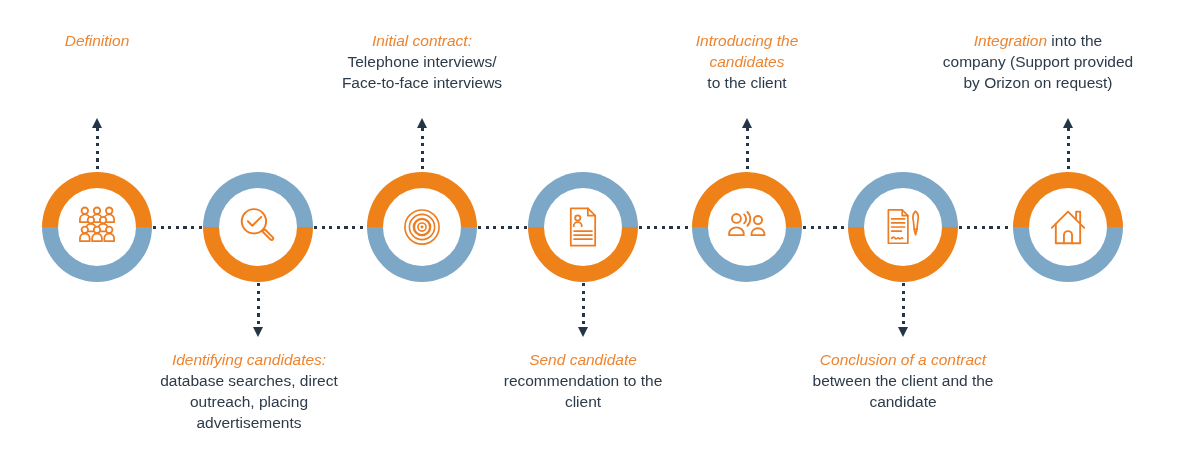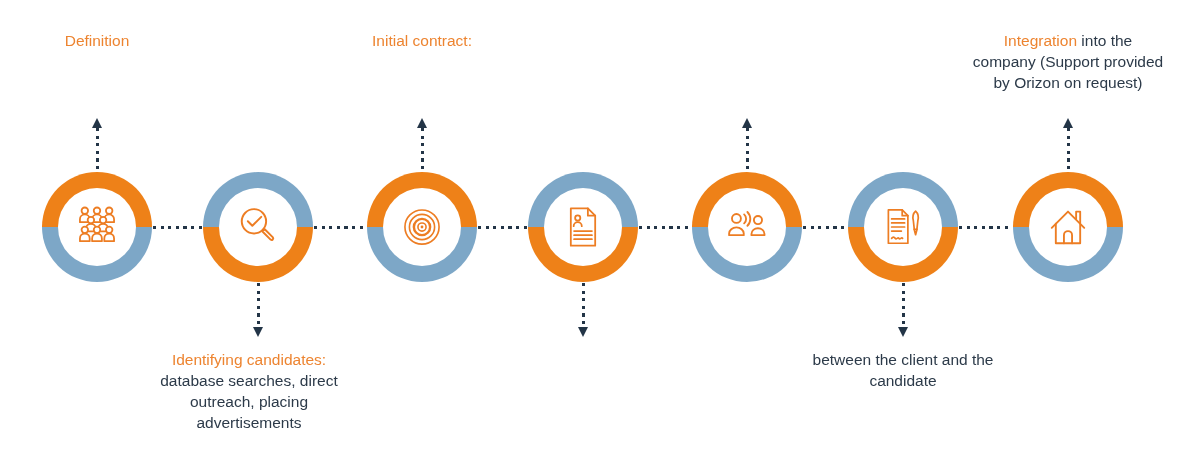--- a/index.html
+++ b/index.html
@@ -5,21 +5,21 @@
   html,body{margin:0;padding:0;background:#fff;}
   #canvas{
     position:relative;width:1198px;height:473px;overflow:hidden;background:#fff;
     font-family:"Liberation Sans", sans-serif;
   }
   .step-label{
     position:absolute;width:262px;text-align:center;
     font-size:15.5px;line-height:1.36;white-space:pre-line;
     color:var(--dark);
   }
-  .seg-orange{color:var(--orange-heading);}
+  .seg-orange{color:var(--orange-heading);font-style:italic;}
   .seg-dark{color:var(--dark);}
   .ring{
     position:absolute;width:110px;height:110px;border-radius:50%;
   }
   .inner{
     position:absolute;left:16px;top:16px;width:78px;height:78px;border-radius:50%;
     background:#fff;display:flex;align-items:center;justify-content:center;
   }
   .icon-wrap{width:52px;height:52px;color:var(--icon);display:block;}
   .icon-wrap svg{width:100%;height:100%;display:block;}
@@ -93,86 +93,94 @@
         <div class="icon-wrap">
           <svg viewBox="0 0 64 64" fill="none" stroke="currentColor" stroke-width="2.4" stroke-linecap="round" stroke-linejoin="round">
    <circle cx="27" cy="25" r="15"></circle>
    <path d="M19.5 25l5.5 5.5L36 19.5"></path>
    <path d="M37.5 37.5l2.8-2.8 10 10a2 2 0 0 1-2.8 2.8z"></path>
   </svg>
         </div>
       </div>
     </div>
     <div class="step-label" style="left: 291px; top: 30px;"><span class="seg-orange">Initial contract:
-</span></div>
+</span><span class="seg-dark">Telephone interviews/
+Face-to-face interviews</span></div>
     <div class="vline" style="left: 420.5px; top: 128px; height: 44px;"></div>
     <div class="arrowhead-up" style="left: 416.5px; top: 118px;"></div>
     <div class="ring" style="left: 367px; top: 172px; background: linear-gradient(rgb(238, 129, 24) 0px, rgb(238, 129, 24) 50%, rgb(125, 167, 199) 50%, rgb(125, 167, 199) 100%);">
       <div class="inner">
         <div class="icon-wrap">
           <svg viewBox="0 0 64 64" fill="none" stroke="currentColor" stroke-width="2">
    <circle cx="32" cy="32" r="21"></circle>
    <circle cx="32" cy="32" r="15.5"></circle>
    <circle cx="32" cy="32" r="10" stroke-width="3"></circle>
    <circle cx="32" cy="32" r="5"></circle>
    <circle cx="32" cy="32" r="1.7" fill="currentColor" stroke="none"></circle>
   </svg>
         </div>
       </div>
     </div>
+    <div class="step-label" style="left: 452px; top: 349px;"><span class="seg-orange">Send candidate
+</span><span class="seg-dark">recommendation to the
+client</span></div>
     <div class="vline" style="left: 581.5px; top: 283px; height: 44px;"></div>
     <div class="arrowhead-down" style="left: 577.5px; top: 327px;"></div>
     <div class="ring" style="left: 528px; top: 172px; background: linear-gradient(rgb(125, 167, 199) 0px, rgb(125, 167, 199) 50%, rgb(238, 129, 24) 50%, rgb(238, 129, 24) 100%);">
       <div class="inner">
         <div class="icon-wrap">
           <svg viewBox="0 0 64 64" fill="none" stroke="currentColor" stroke-width="2.2" stroke-linecap="round" stroke-linejoin="round">
    <path d="M17 9h21l9 9v37H17z"></path>
    <path d="M38 9v9h9"></path>
    <circle cx="25.5" cy="21" r="3.2"></circle>
    <path d="M20.5 31a5 5 0 0 1 10 0"></path>
    <path d="M21 37h22M21 42h22M21 47h22"></path>
   </svg>
         </div>
       </div>
     </div>
+    <div class="step-label" style="left: 616px; top: 30px;"><span class="seg-orange">Introducing the
+candidates
+</span><span class="seg-dark">to the client</span></div>
     <div class="vline" style="left: 745.5px; top: 128px; height: 44px;"></div>
     <div class="arrowhead-up" style="left: 741.5px; top: 118px;"></div>
     <div class="ring" style="left: 692px; top: 172px; background: linear-gradient(rgb(238, 129, 24) 0px, rgb(238, 129, 24) 50%, rgb(125, 167, 199) 50%, rgb(125, 167, 199) 100%);">
       <div class="inner">
         <div class="icon-wrap">
           <svg viewBox="0 0 64 64" fill="none" stroke="currentColor" stroke-width="2.3" stroke-linecap="round" stroke-linejoin="round">
    <circle cx="19" cy="21.5" r="5.5"></circle>
    <path d="M10 42v-2a9 7.5 0 0 1 18 0v2z"></path>
    <circle cx="45.5" cy="23.5" r="5"></circle>
    <path d="M37.5 42v-1.5a8 7 0 0 1 16 0V42z"></path>
    <path d="M28.5 16.5a7.5 7.5 0 0 1 0 11"></path>
    <path d="M32.5 13.5a12 12 0 0 1 0 17"></path>
   </svg>
         </div>
       </div>
     </div>
-    <div class="step-label" style="left: 772px; top: 349px;"><span class="seg-dark">between the client and the
+    <div class="step-label" style="left: 772px; top: 349px;"><span class="seg-orange">Conclusion of a contract
+</span><span class="seg-dark">between the client and the
 candidate</span></div>
     <div class="vline" style="left: 901.5px; top: 283px; height: 44px;"></div>
     <div class="arrowhead-down" style="left: 897.5px; top: 327px;"></div>
     <div class="ring" style="left: 848px; top: 172px; background: linear-gradient(rgb(125, 167, 199) 0px, rgb(125, 167, 199) 50%, rgb(238, 129, 24) 50%, rgb(238, 129, 24) 100%);">
       <div class="inner">
         <div class="icon-wrap">
           <svg viewBox="0 0 64 64" fill="none" stroke="currentColor" stroke-width="2.1" stroke-linecap="round" stroke-linejoin="round">
    <path d="M14 11h17l7 7v34H14z"></path>
    <path d="M31 11v7h7"></path>
    <path d="M18 22h16M18 27h16M18 32h16M18 37h12"></path>
    <path d="M18 46c1.5-2 3-2 4.5 0s3-2 4.5 0 3-2 4.5 0"></path>
    <path d="M44.7 24c-1-4-.5-8.5 2.8-11.5 3.3 3 3.8 7.5 2.8 11.5l-1.2 11h-3.2z"></path>
    <path d="M45.8 35l1.7 6.5 1.7-6.5"></path>
   </svg>
         </div>
       </div>
     </div>
-    <div class="step-label" style="left: 937px; top: 30px;"><span class="seg-orange">Integration</span><span class="seg-dark"> into the
+    <div class="step-label" style="left: 907px; top: 30px;"><span class="seg-orange">Integration</span><span class="seg-dark"> into the
 company  (Support provided
 by Orizon on request)</span></div>
     <div class="vline" style="left: 1066.5px; top: 128px; height: 44px;"></div>
     <div class="arrowhead-up" style="left: 1062.5px; top: 118px;"></div>
     <div class="ring" style="left: 1013px; top: 172px; background: linear-gradient(rgb(238, 129, 24) 0px, rgb(238, 129, 24) 50%, rgb(125, 167, 199) 50%, rgb(125, 167, 199) 100%);">
       <div class="inner">
         <div class="icon-wrap">
           <svg viewBox="0 0 64 64" fill="none" stroke="currentColor" stroke-width="2.3" stroke-linecap="round" stroke-linejoin="round">
    <path d="M12 33L32 13l20 20"></path>
    <path d="M17 28v24h30V28"></path>

